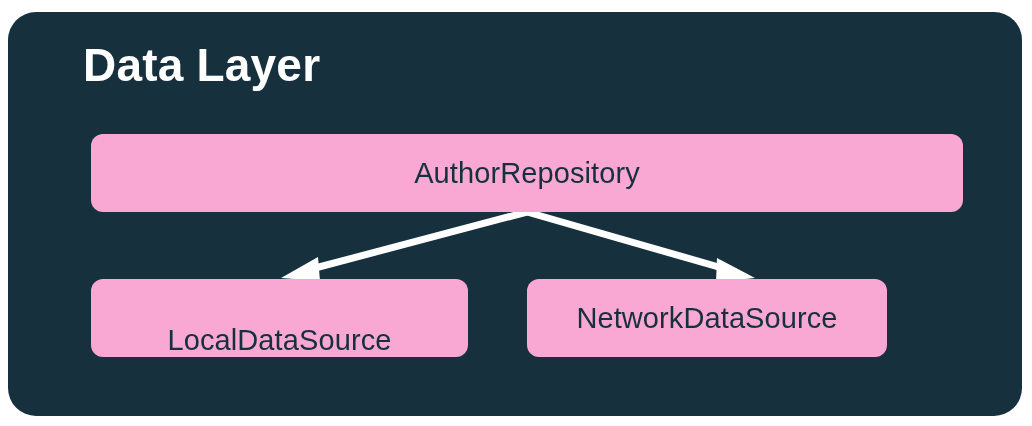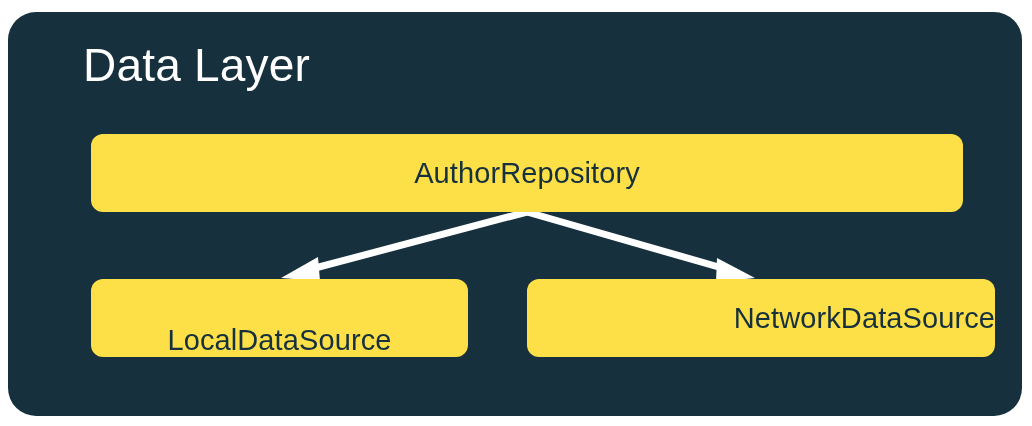--- a/index.html
+++ b/index.html
@@ -33,31 +33,31 @@
     box-sizing: border-box;
   }
 
   
   .layer-title {
     position: absolute;
     left: 83px;
     top: 37px;
     font-family: "Liberation Sans", sans-serif;
     font-size: 46px;
-    font-weight: 400;
+    font-weight: 700;
     line-height: 56px;
     letter-spacing: 0.2px;
     color: #ffffff;
     white-space: nowrap;
   }
 
   
   .node-card {
     position: absolute;
-    background: #fde047;
+    background: #f9a8d4;
     border-radius: 12px;
     display: flex;
     align-items: center;
     justify-content: center;
     box-sizing: border-box;
   }
   .node-label {
     font-family: "Liberation Sans", sans-serif;
     font-size: 29px;
     font-weight: 400;
@@ -76,23 +76,22 @@
   #node-local-data-source {
     left: 91px;
     top: 279px;
     width: 377px;
     height: 78px;
     align-items: flex-end;
   }
   #node-network-data-source {
     left: 527px;
     top: 279px;
-    width: 468px;
+    width: 360px;
     height: 78px;
-    justify-content: flex-end;
   }
 
   
   .connectors {
     position: absolute;
     left: 0;
     top: 0;
     width: 1032px;
     height: 426px;
     pointer-events: none;

